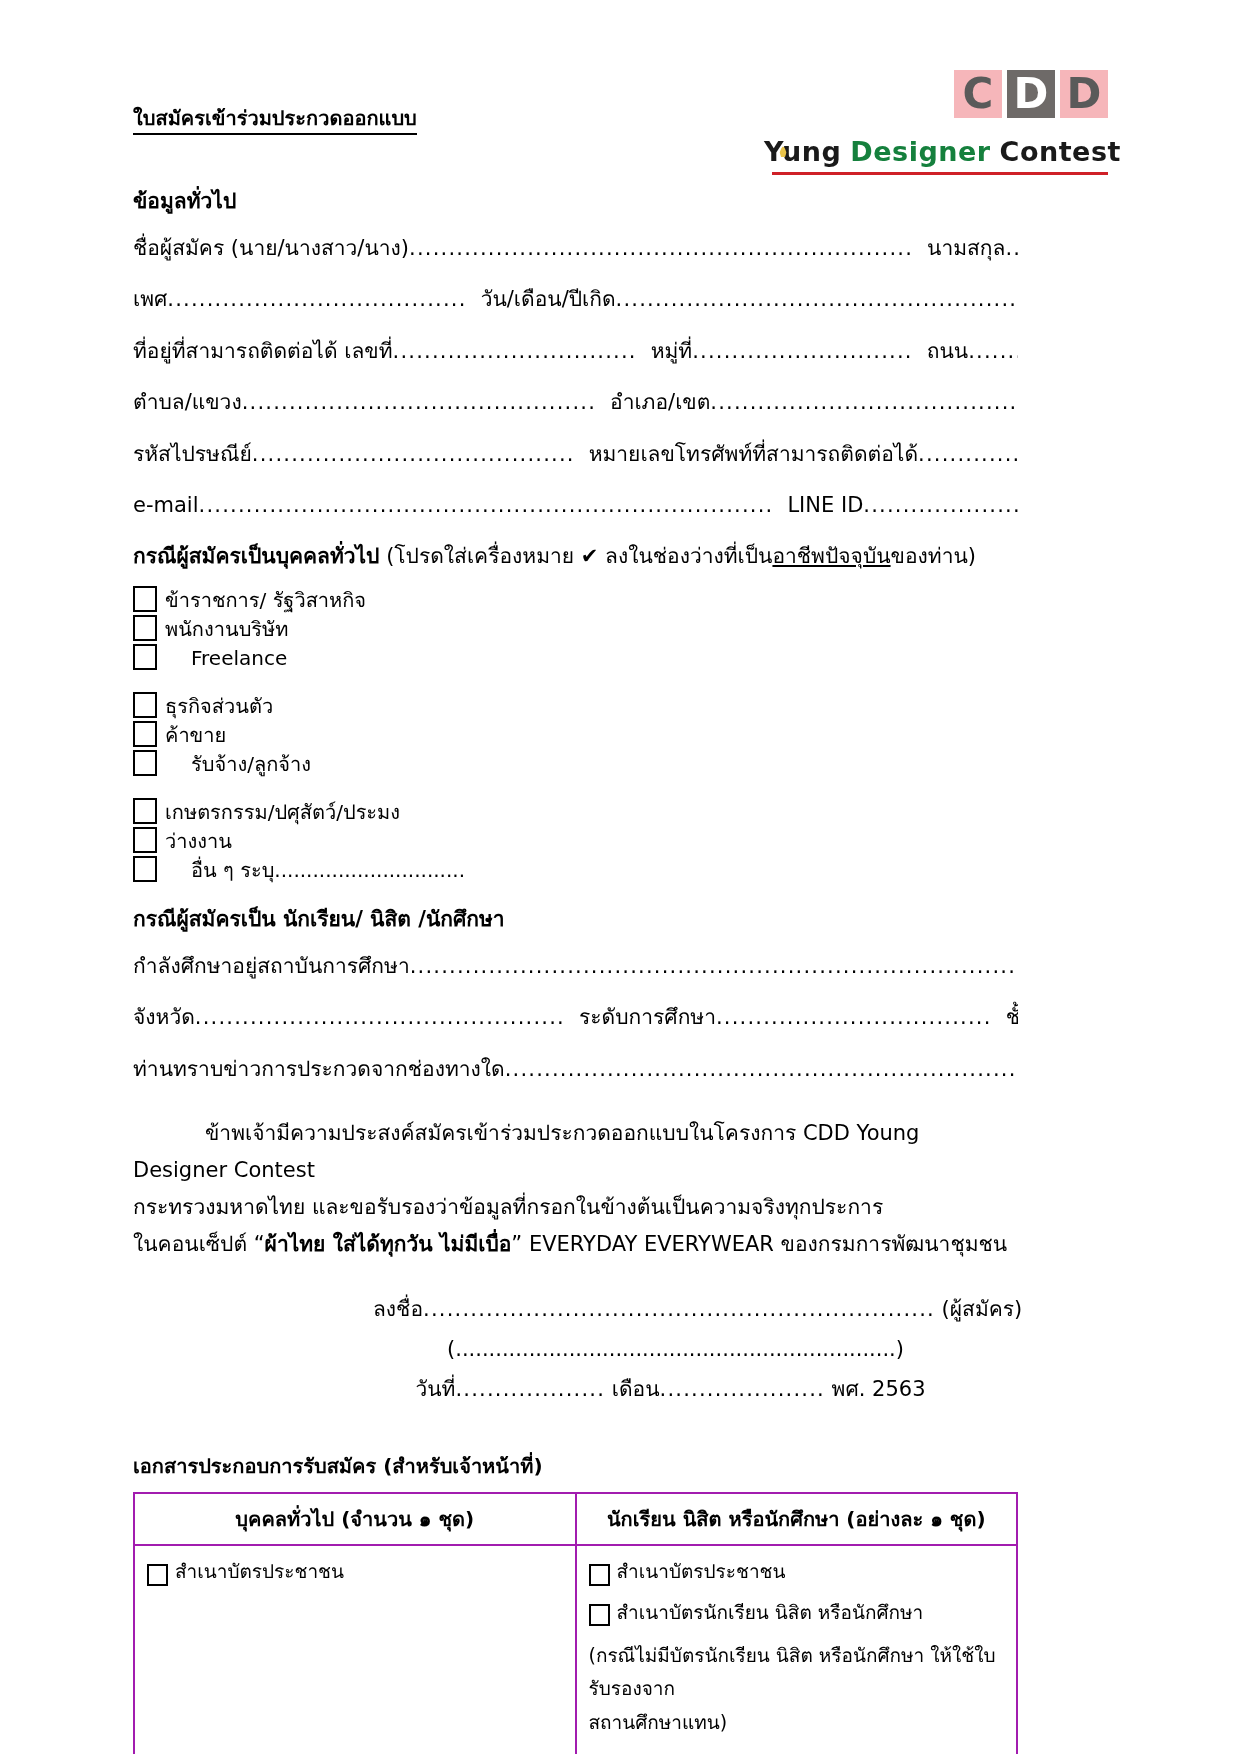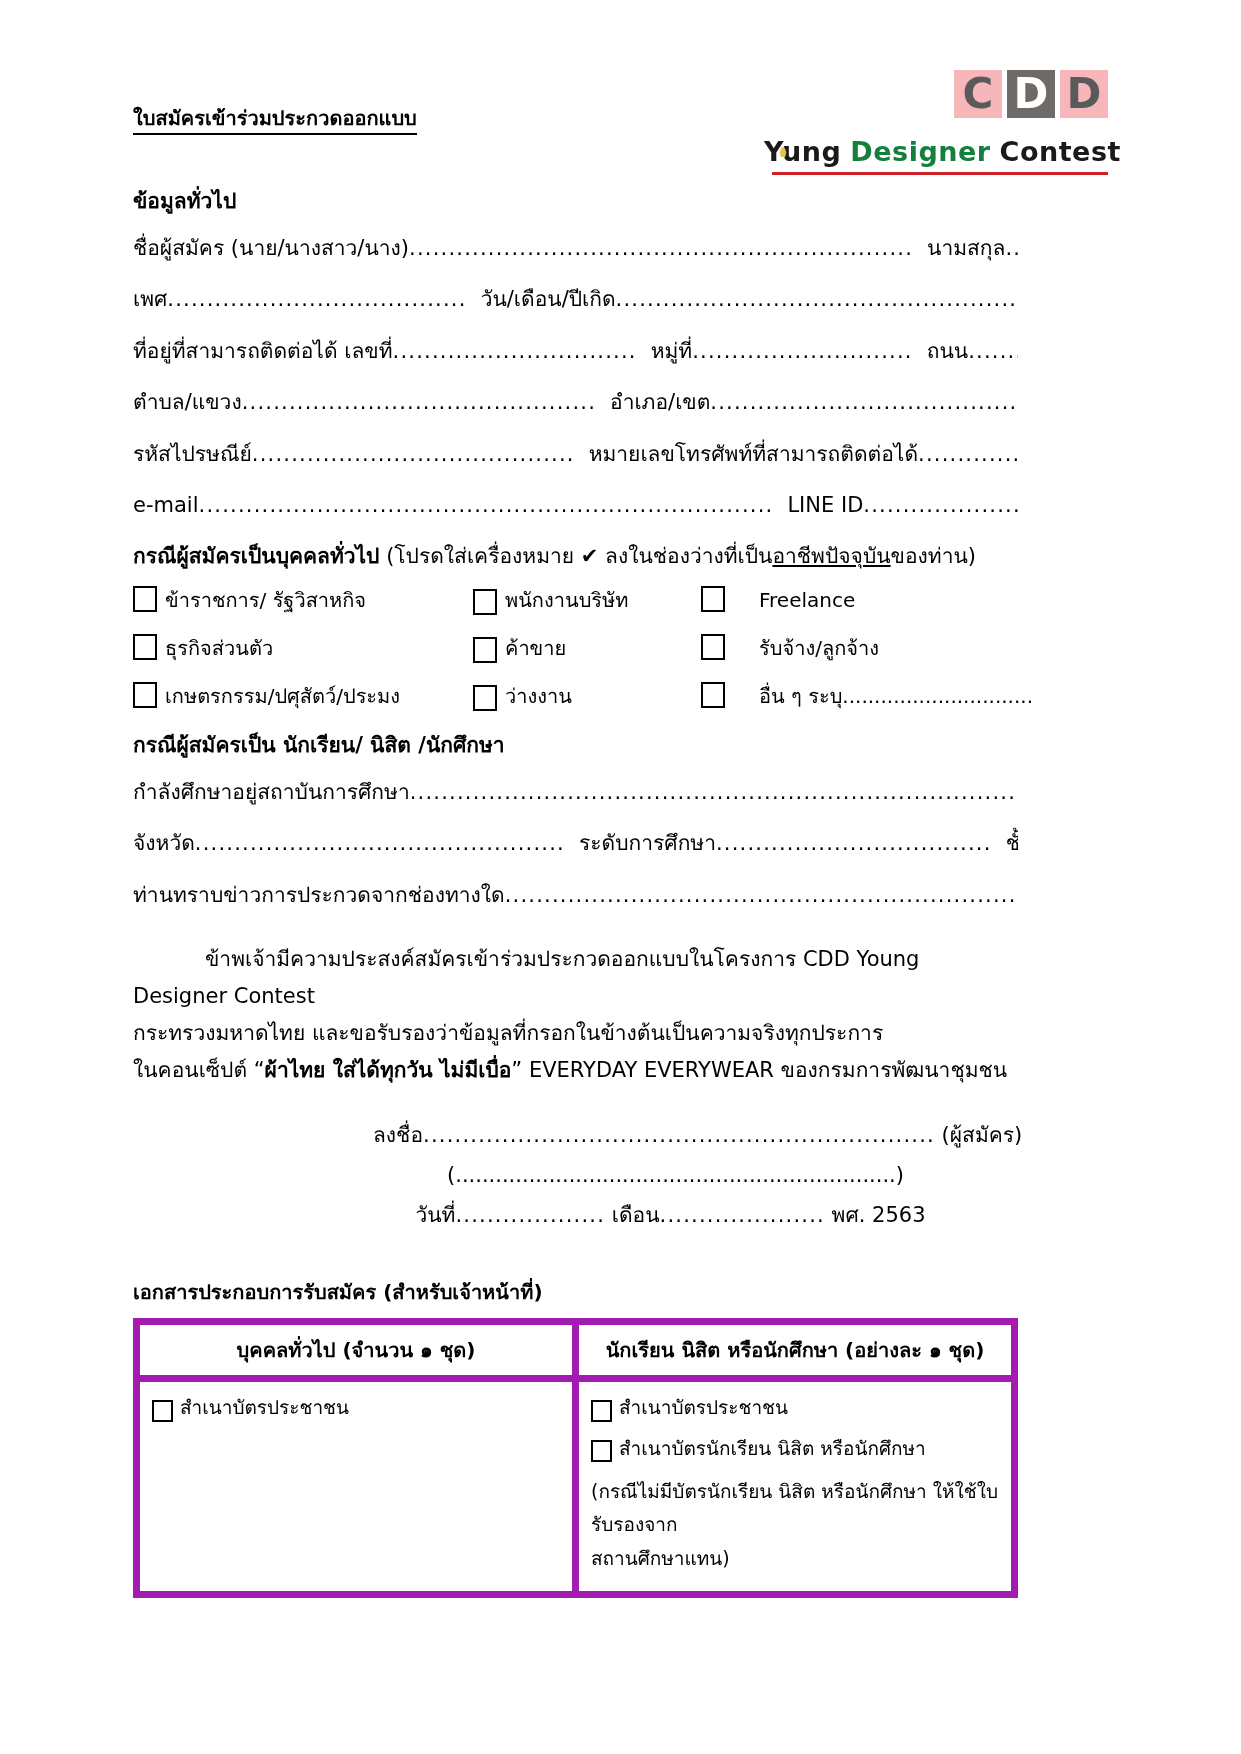--- a/index.html
+++ b/index.html
@@ -151,29 +151,30 @@
   .gap { display: inline-block; width: 14px; }
 
   
   .cb-grid {
     margin-top: 6px;
     margin-bottom: 8px;
   }
   .cb-row {
     display: flex;
     margin-bottom: 19px;
+    flex-direction: column;
   }
   .cb-cell {
     display: flex;
     align-items: flex-start;
     font-size: 20px;
     line-height: 1.45;
   }
   .cb-cell:nth-child(1) { width: 340px; }
-  .cb-cell:nth-child(2) { width: 228px; align-items: flex-end; }
+  .cb-cell:nth-child(2) { width: 228px; }
   .cb-cell:nth-child(3) { width: 277px; gap: 26px; }
   .checkbox {
     width: 24px;
     height: 26px;
     border: 2px solid #000;
     box-sizing: border-box;
     flex: 0 0 auto;
     margin-right: 8px;
     background: #fff;
   }
@@ -205,21 +206,21 @@
     font-weight: bold;
     margin-top: 40px;
     margin-bottom: 10px;
   }
   table.docs {
     border-collapse: collapse;
     width: 885px;
     table-layout: fixed;
   }
   table.docs th, table.docs td {
-    border: 7px solid #a21caf;
+    border: 2px solid #a21caf;
     vertical-align: top;
   }
   table.docs th {
     font-size: 20px;
     font-weight: bold;
     text-align: center;
     padding: 9px 6px;
   }
   table.docs td {
     padding: 12px 12px 16px 12px;

